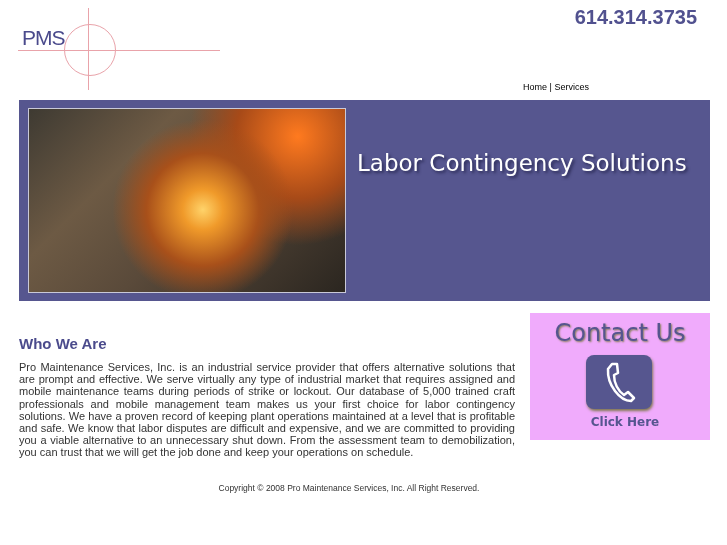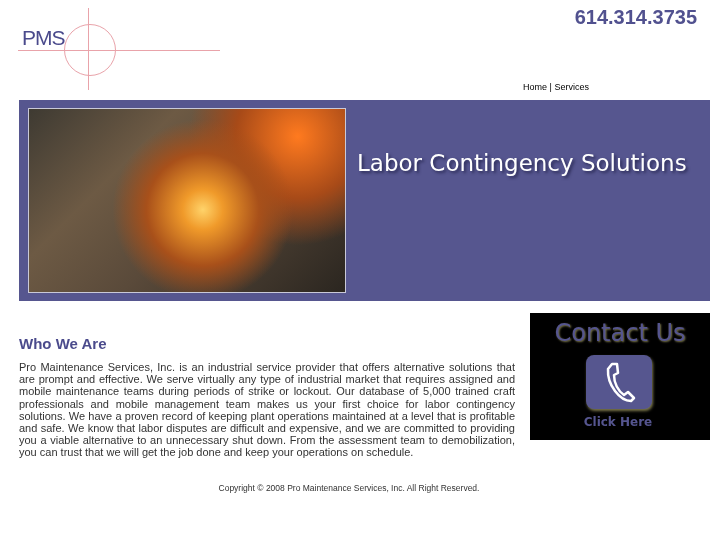--- a/index.html
+++ b/index.html
@@ -14,25 +14,25 @@
   .topnav{position:absolute;left:523px;top:82px;font-size:9px;color:#000;}
   .topnav a{color:#000;text-decoration:none;}
   .banner{position:absolute;left:19px;top:100px;width:691px;height:201px;background:#56568f;}
   .photo{position:absolute;left:9px;top:8px;width:316px;height:183px;border:1px solid #c9c9d8;overflow:hidden;
     background:radial-gradient(circle at 55% 55%,#ffd36a 0%,#f09a2a 10%,#a8501a 28%,transparent 45%),
       radial-gradient(circle at 85% 15%,#ff7a1f 0%,#a74a18 20%,transparent 35%),
       linear-gradient(135deg,#3e3a32 0%,#6d5a44 30%,#5a4a3a 55%,#2b2620 100%);}
   .banner-title{position:absolute;left:338px;top:50px;font-family:"DejaVu Sans",sans-serif;font-size:23px;color:#fff;text-shadow:2px 2px 3px #2a2a55;}
   .who{position:absolute;left:19px;top:315px;font-size:15px;font-weight:bold;color:#4b4b8c;margin-top:20px;}
   .body-text{position:absolute;left:19px;top:342px;width:496px;font-size:11px;line-height:12.2px;color:#333;text-align:justify;margin-top:19px;}
-  .contact{position:absolute;left:530px;top:313px;width:180px;height:127px;background:#000000;}
+  .contact{position:absolute;left:530px;top:313px;width:180px;height:127px;background:#f0abfc;}
   .contact .title{position:absolute;left:0;width:180px;top:6px;text-align:center;font-family:"DejaVu Sans",sans-serif;font-size:24px;color:#55558f;text-shadow:1px 1px 2px #807c50;}
   .contact .phonebox{position:absolute;left:56px;top:42px;width:66px;height:54px;background:#56568f;border-radius:8px;box-shadow:1px 2px 3px #7c784c;}
   .contact .phonebox svg{position:absolute;left:16px;top:6px;}
-  .contact .click{position:absolute;left:0;width:176px;top:102px;text-align:center;font-family:"DejaVu Sans",sans-serif;font-weight:bold;font-size:12px;color:#55558f;}
+  .contact .click{position:absolute;left:0;width:176px;top:102px;text-align:center;font-family:"DejaVu Sans",sans-serif;font-weight:bold;font-size:12px;color:#55558f;padding-left:7px;}
   .copyright{position:absolute;left:0;width:698px;top:483px;text-align:center;font-size:8.5px;color:#333;}
 </style>
 </head>
 <body>
 
 <div class="logo">
   <div class="hline"></div>
   <div class="vline"></div>
   <div class="circle"></div>
   <div class="pms">PMS</div>

